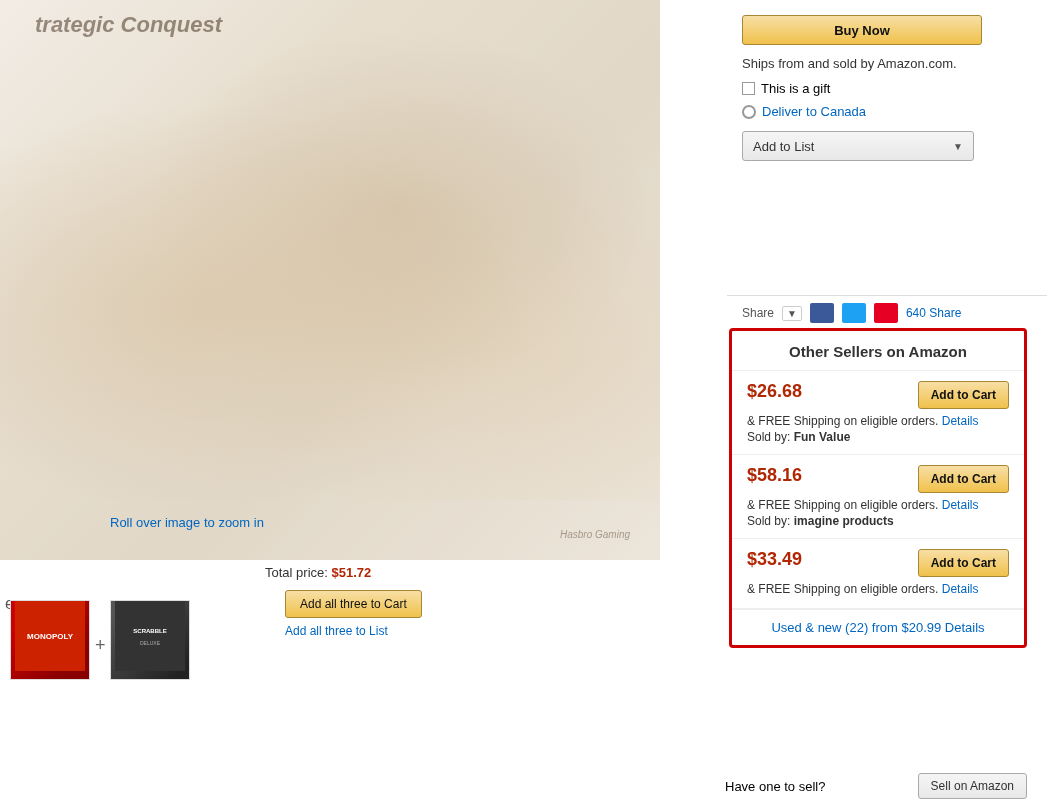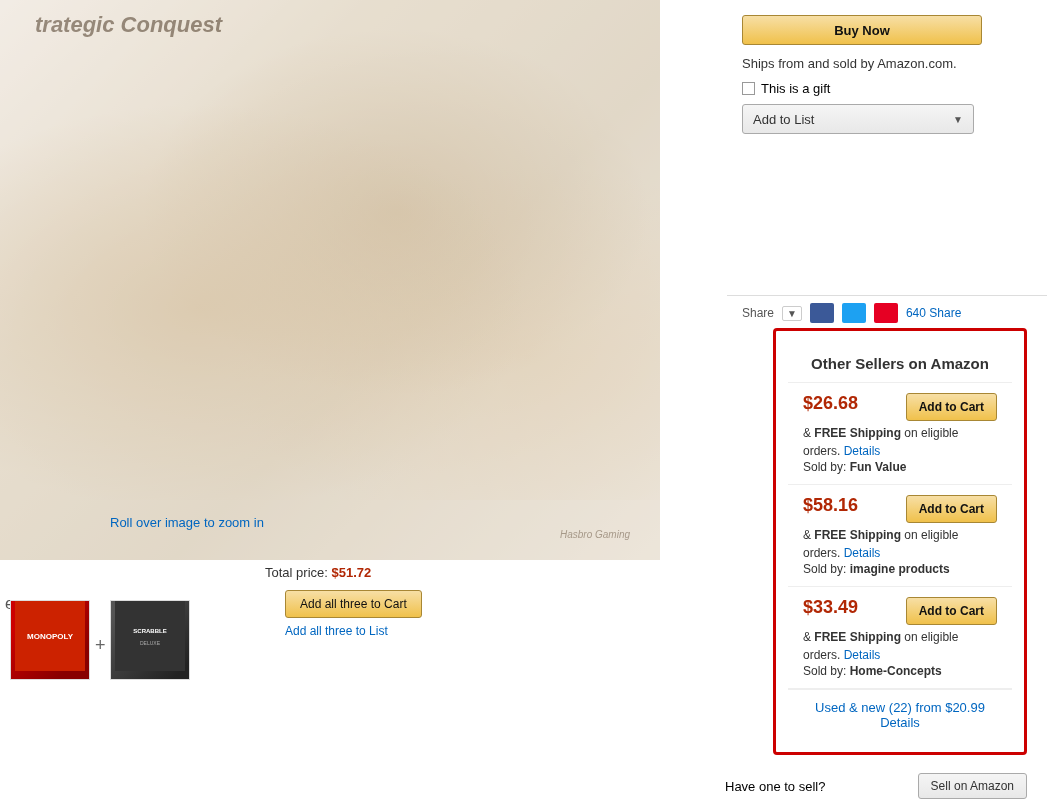--- a/index.html
+++ b/index.html
@@ -199,25 +199,25 @@
     .share-count {
       color: #0066c0;
       font-size: 12px;
     }
 
     
     .other-sellers-box {
       position: absolute;
       top: 328px;
       right: 20px;
-      width: 254px;
+      width: 298px;
       background: #fff;
       border: 3px solid #cc0000;
       border-radius: 4px;
-      padding: 12px;
+      padding: 0;
     }
 
     .other-sellers-header {
       font-size: 15px;
       font-weight: bold;
       color: #333;
       text-align: center;
       padding: 12px 15px 10px;
       border-bottom: 1px solid #eee;
     }
@@ -256,21 +256,21 @@
       white-space: nowrap;
     }
 
     .seller-shipping {
       font-size: 12px;
       color: #333;
       line-height: 1.5;
     }
 
     .shipping-bold {
-      font-weight: bold;
+      font-weight: normal;
     }
 
     .details-link {
       color: #0066c0;
       text-decoration: none;
     }
 
     .seller-name {
       font-size: 12px;
       color: #333;
@@ -410,20 +410,24 @@
 </div>
 
 <div class="zoom-hint">Roll over image to zoom in</div>
 
 <div class="buy-box-top">
   <div class="buy-now-btn">Buy Now</div>
   <div class="ships-text">Ships from and sold by Amazon.com.</div>
   <div class="gift-row">
     <div class="gift-checkbox"></div>
     <span>This is a gift</span>
+  </div>
+  <div class="deliver-row">
+    <div class="location-icon"></div>
+    <span>Deliver to Canada</span>
   </div>
   <div class="add-to-list-bar">
     <span>Add to List</span>
     <span class="dropdown-arrow">▼</span>
   </div>
 </div>
 
 <div class="share-bar">
   <span>Share</span>
   <span style="font-size:10px; border:1px solid #ccc; padding:1px 4px; border-radius:2px;">▼</span>
@@ -463,23 +467,20 @@
   </div>
 
   <div class="seller-row">
     <div class="seller-top">
       <span class="seller-price">$33.49</span>
       <button class="add-cart-btn">Add to Cart</button>
     </div>
     <div class="seller-shipping">
       &amp; <span class="shipping-bold">FREE Shipping</span> on eligible orders. <a class="details-link" href="#">Details</a>
     </div>
-    <div class="seller-name">
-      <span>Sold by:</span> <span class="seller-name-bold">Home-Concepts</span>
-    </div>
   </div>
 
   <div class="used-new-row">
     <a class="used-new-link" href="#">
       <span>Used &amp; new</span>
       <span class="used-new-count">(22)</span>
       <span>from $20.99</span>
       <span>Details</span>
     </a>
   </div>

